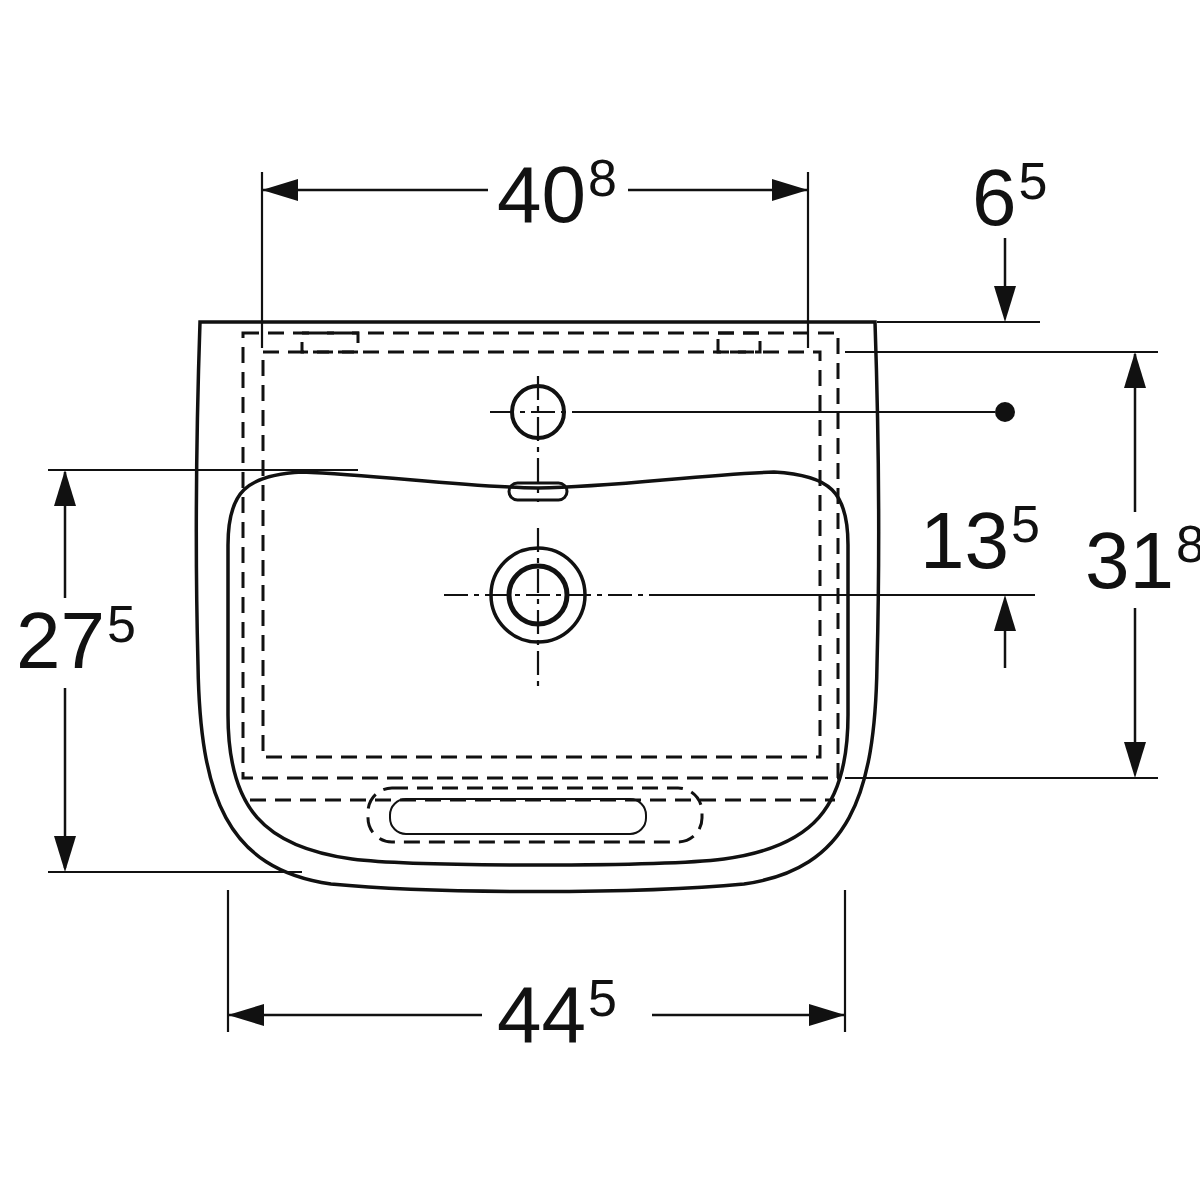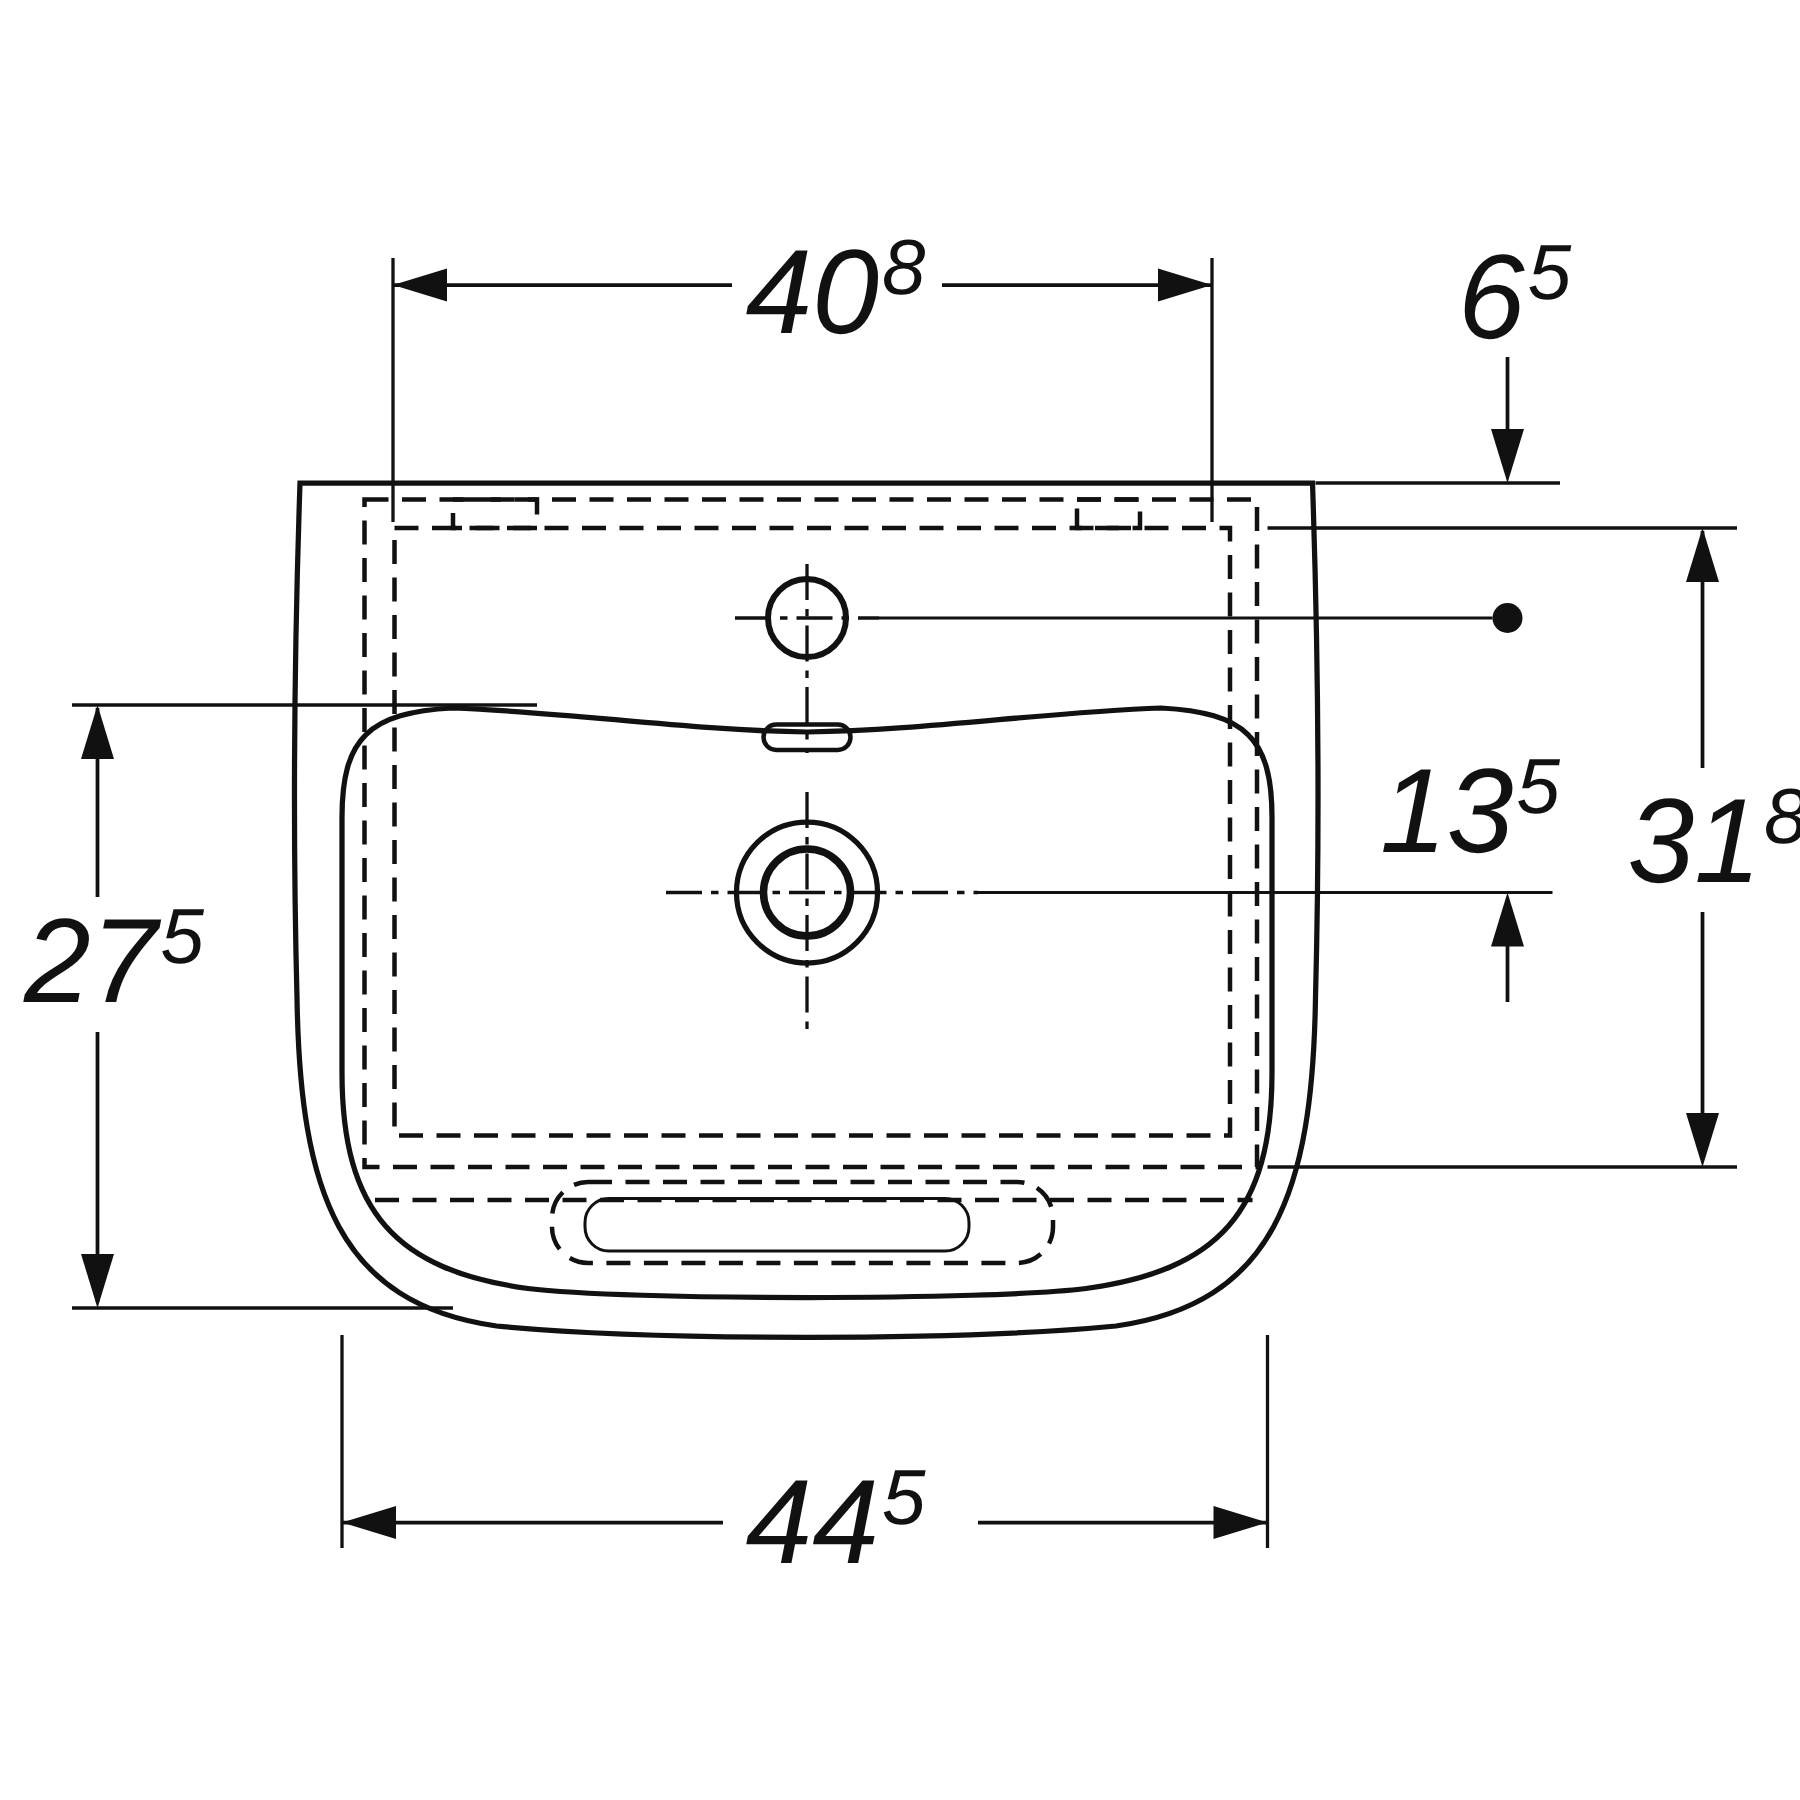--- a/index.html
+++ b/index.html
@@ -6,21 +6,20 @@
     margin: 0;
     padding: 0;
     background: #ffffff;
     width: 1200px;
     height: 1200px;
     font-family: "Liberation Sans", sans-serif;
   }
   #drawing-wrap {
     width: 1200px;
     height: 1200px;
-    font-style: italic;
   }
   svg text {
     font-family: "Liberation Sans", sans-serif;
     fill: #111111;
   }
   .dim-main { font-size: 80px; }
   .dim-sup  { font-size: 52px; }
   .stroke      { stroke: #111111; fill: none; }
   .w-outline   { stroke-width: 3.5px; }
   .w-dim       { stroke-width: 2.5px; }

